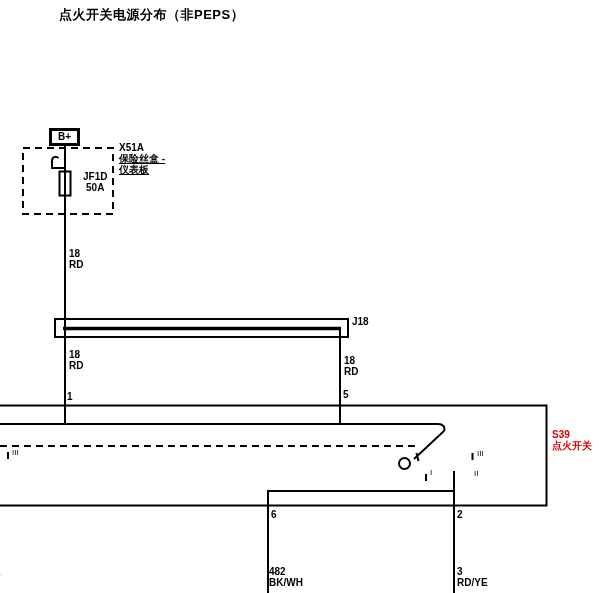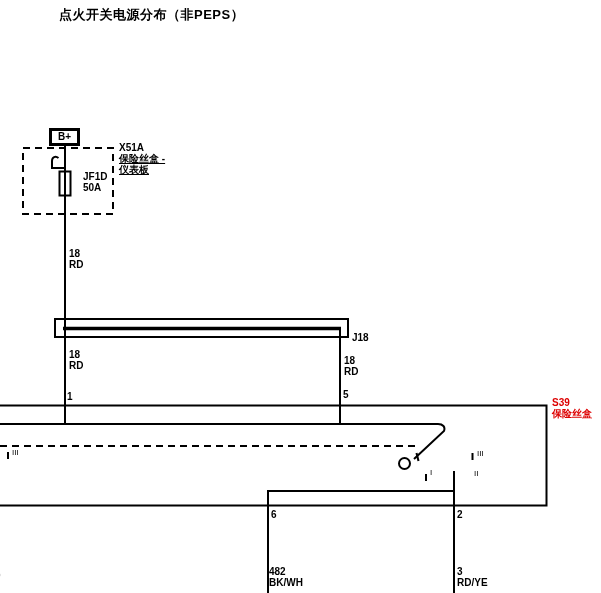--- a/index.html
+++ b/index.html
@@ -21,21 +21,21 @@
   }
   .lbl{
     position:absolute;font-size:10px;font-weight:bold;line-height:11px;
     white-space:nowrap;
   }
   .lbl span{display:block;}
   .pos{
     position:absolute;font-size:8px;font-weight:normal;line-height:8px;
     white-space:nowrap;
   }
-  .red{color:#dd0000;}
+  .red{color:#dd0000;margin-top:32px;}
   .u{text-decoration:underline;}
 </style>
 </head>
 <body>
 
 <div class="canvas">
 
   <svg width="601" height="593" viewBox="0 0 601 593">
     <g stroke="#000" stroke-width="2" fill="none">
 
@@ -68,53 +68,53 @@
       <line x1="454" y1="471" x2="454" y2="593"></line>
 
       <path d="M268 593 V491 H454"></path>
     </g>
   </svg>
 
   <div class="title">点火开关电源分布（非PEPS）</div>
 
   <div class="bplus">B+</div>
 
-  <div class="lbl" style="left:83px;top:171px;">
+  <div class="lbl" style="left:83px;top:171px;text-align:center;">
     <span>JF1D</span>
     <span>50A</span>
   </div>
 
   <div class="lbl" style="left:119px;top:142px;">
     <span>X51A</span>
     <span class="u">保险丝盒 -</span>
     <span class="u">仪表板</span>
   </div>
 
   <div class="lbl" style="left:69px;top:248px;">
     <span>18</span>
     <span>RD</span>
   </div>
 
-  <div class="lbl" style="left:352px;top:316px;margin-top:16px;">J18</div>
+  <div class="lbl" style="left:352px;top:316px;">J18</div>
 
   <div class="lbl" style="left:69px;top:349px;">
     <span>18</span>
     <span>RD</span>
   </div>
   <div class="lbl" style="left:67px;top:391px;">1</div>
 
   <div class="lbl" style="left:344px;top:355px;">
     <span>18</span>
     <span>RD</span>
   </div>
   <div class="lbl" style="left:343px;top:389px;">5</div>
 
   <div class="lbl red" style="left:552px;top:397px;">
     <span>S39</span>
-    <span>保险丝盒</span>
+    <span>点火开关</span>
   </div>
 
   <div class="pos" style="left:12px;top:449px;">III</div>
   <div class="pos" style="left:477px;top:450px;">III</div>
   <div class="pos" style="left:430px;top:469px;">I</div>
   <div class="pos" style="left:458px;top:470px;margin-left:16px;">II</div>
 
   <div class="lbl" style="left:271px;top:509px;">6</div>
   <div class="lbl" style="left:457px;top:509px;">2</div>
 

